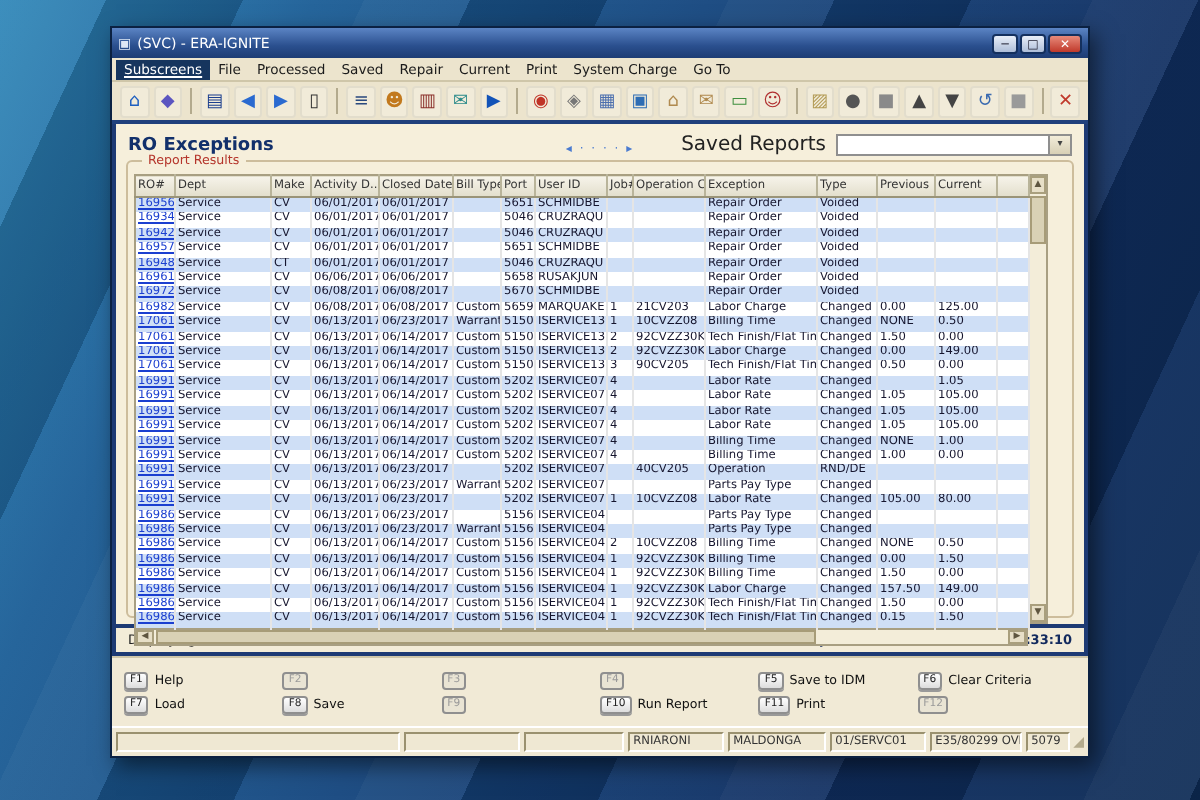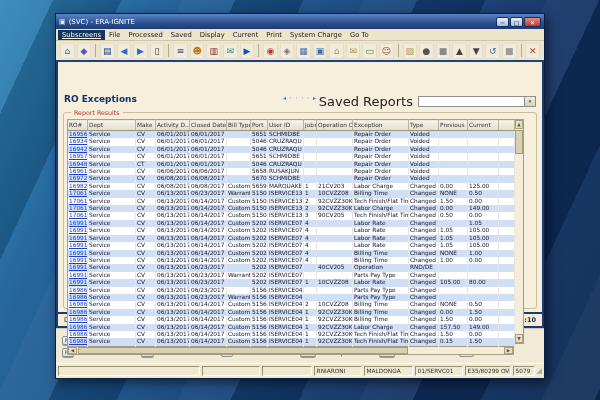--- a/index.html
+++ b/index.html
@@ -30,26 +30,26 @@
   .mi.active{background:#16355e;color:#fff;text-decoration:underline;}
   
   .toolbar{height:19px;flex:0 0 19px;background:#ece4cd;display:flex;align-items:center;
     padding:0 3px;border-bottom:2px solid #20407c;}
   .ticon{width:13px;height:14px;margin:0 1px;font-size:9px;line-height:14px;text-align:center;
     border:1px solid rgba(0,0,0,0.06);border-radius:2px;background:rgba(255,255,255,0.25);}
   .tsep{width:1px;height:13px;background:#b3aa8d;margin:0 3px;}
   
   .content{flex:1;border:2px solid #1d3a74;border-top:none;margin:0;background:#f6efdb;
     display:flex;flex-direction:column;min-height:0;}
-  .page-header{height:16px;flex:0 0 16px;display:flex;align-items:flex-start;padding:0 6px;position:relative;margin-top:32px;}
+  .page-header{height:16px;flex:0 0 16px;display:flex;align-items:flex-end;padding:0 6px;position:relative;}
   .page-title{font-size:9px;font-weight:bold;color:#12306b;}
   .pagination{position:absolute;left:0;right:0;text-align:center;font-size:6px;color:#4a7bd0;letter-spacing:1px;pointer-events:none;}
   .pagination span{pointer-events:auto;}
   .sr-wrap{margin-left:auto;display:flex;align-items:center;}
-  .sr-label{font-size:13px;color:#222;margin-right:5px;}
+  .sr-label{font-size:10px;color:#222;margin-right:5px;}
   .combo{width:118px;height:11px;background:#fff;border:1px solid #8f8f8f;display:flex;box-sizing:border-box;}
   .combo .val{flex:1;font-size:6px;line-height:9px;padding:0 2px;color:#222;}
   .combo .drop{width:10px;background:linear-gradient(#f2ecd9,#d8d0b6);border-left:1px solid #8f8f8f;
     font-size:5px;line-height:9px;text-align:center;color:#444;}
   
   .groupbox{margin:2px 5px 3px 5px;border:1px solid #cdbd9c;border-radius:3px;position:relative;
     padding:6px 3px 3px 3px;flex:1;min-height:0;}
   .grouplabel{position:absolute;top:-4px;left:7px;background:#f6efdb;color:#b5352b;font-size:6.3px;padding:0 3px;line-height:8px;}
   .gridarea{display:flex;align-items:flex-start;}
   .gridcol{display:flex;flex-direction:column;}
@@ -107,21 +107,21 @@
     <span class="winbtn">─</span>
     <span class="winbtn">□</span>
     <span class="winbtn close">✕</span>
   </div>
 
   <div class="menubar">
       <span class="mi active">Subscreens</span>
       <span class="mi">File</span>
       <span class="mi">Processed</span>
       <span class="mi">Saved</span>
-      <span class="mi">Display</span>
+      <span class="mi">Repair</span>
       <span class="mi">Current</span>
       <span class="mi">Print</span>
       <span class="mi">System Charge</span>
       <span class="mi">Go To</span>
     </div>
 
   <div class="toolbar">
       <span class="ticon" style="color: rgb(30, 95, 192);">⌂</span>
       <span class="ticon" style="color: rgb(91, 85, 192);">◆</span>
       <span class="tsep"></span>

